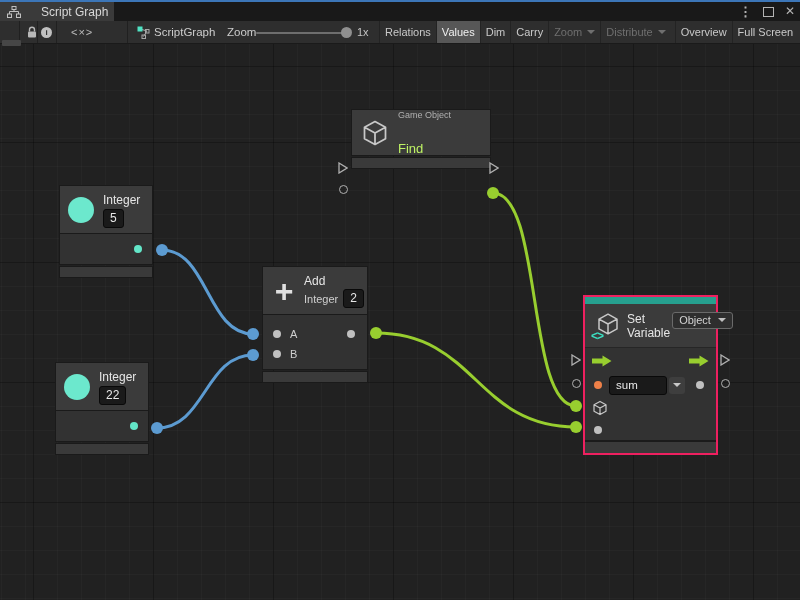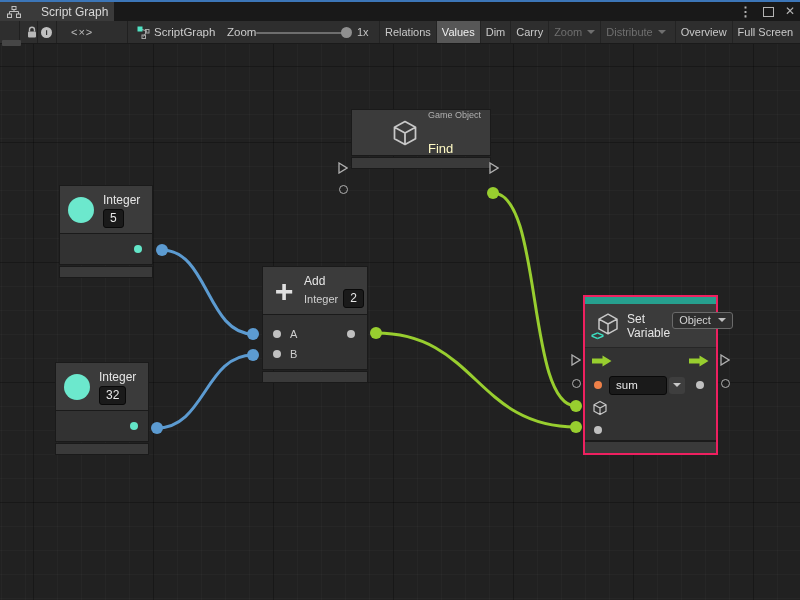--- a/index.html
+++ b/index.html
@@ -82,24 +82,24 @@
   .plus-glyph{font-size:32px;font-weight:600;color:#e0e0e0;line-height:30px;width:28px;text-align:center;flex:0 0 auto;}
   .add-col{display:flex;flex-direction:column;gap:1px;}
   .add-inputs-row{display:flex;align-items:center;gap:5px;font-size:11px;color:#d0d0d0;}
   .add-body{height:54px;padding-top:9px;}
   .add-row{height:20px;display:flex;align-items:center;}
   .add-row .dot{margin-left:10px;}
   .add-row .port-label{margin-left:9px;}
   .add-out{position:absolute;right:12px;top:15px;}
   
   .pos-find{left:352px;top:66px;width:138px;}
-  .find-header{height:45px;padding:0 9px;gap:9px;justify-content:flex-end;}
+  .find-header{height:45px;padding:0 9px;gap:9px;}
   .find-col{display:flex;flex-direction:column;gap:1px;}
   .n-category{font-size:9px;color:#b0b0b0;}
-  .find-title{font-size:13px;color:#fef9c3;margin-top:20px;}
+  .find-title{font-size:13px;color:#bef264;margin-top:20px;}
   .flow-row{height:26px;position:relative;}
   .flow-row .arr-l{position:absolute;left:8px;top:7px;}
   .flow-row .arr-r{position:absolute;right:12px;top:7px;}
   .find-row2{height:26px;display:flex;align-items:center;position:relative;}
   .find-row2 .dot{margin-left:10px;}
   .find-row2 .port-label{margin-left:8px;font-size:11.5px;}
   .find-row2 .field{margin-left:6px;padding:1px 7px;font-size:11.5px;}
   .find-row2 .minicube{position:absolute;right:14px;top:5px;}
   
   .pos-setvar{left:583px;top:251px;width:131px;border:2px solid #ee2060;background:#1b1b1b;z-index:2;position:absolute;}
@@ -221,21 +221,21 @@
         <div class="dot teal"></div>
       </div>
       <div class="n-footer"></div>
     </div>
 
     <div class="node pos-int-b">
       <div class="n-header int-header">
         <div class="int-circle"></div>
         <div class="int-col">
           <div class="n-title">Integer</div>
-          <div class="field">32</div>
+          <div class="field">22</div>
         </div>
       </div>
       <div class="n-body int-body">
         <div class="dot teal"></div>
       </div>
       <div class="n-footer"></div>
     </div>
 
     <div class="node pos-add">
       <div class="n-header add-header">

